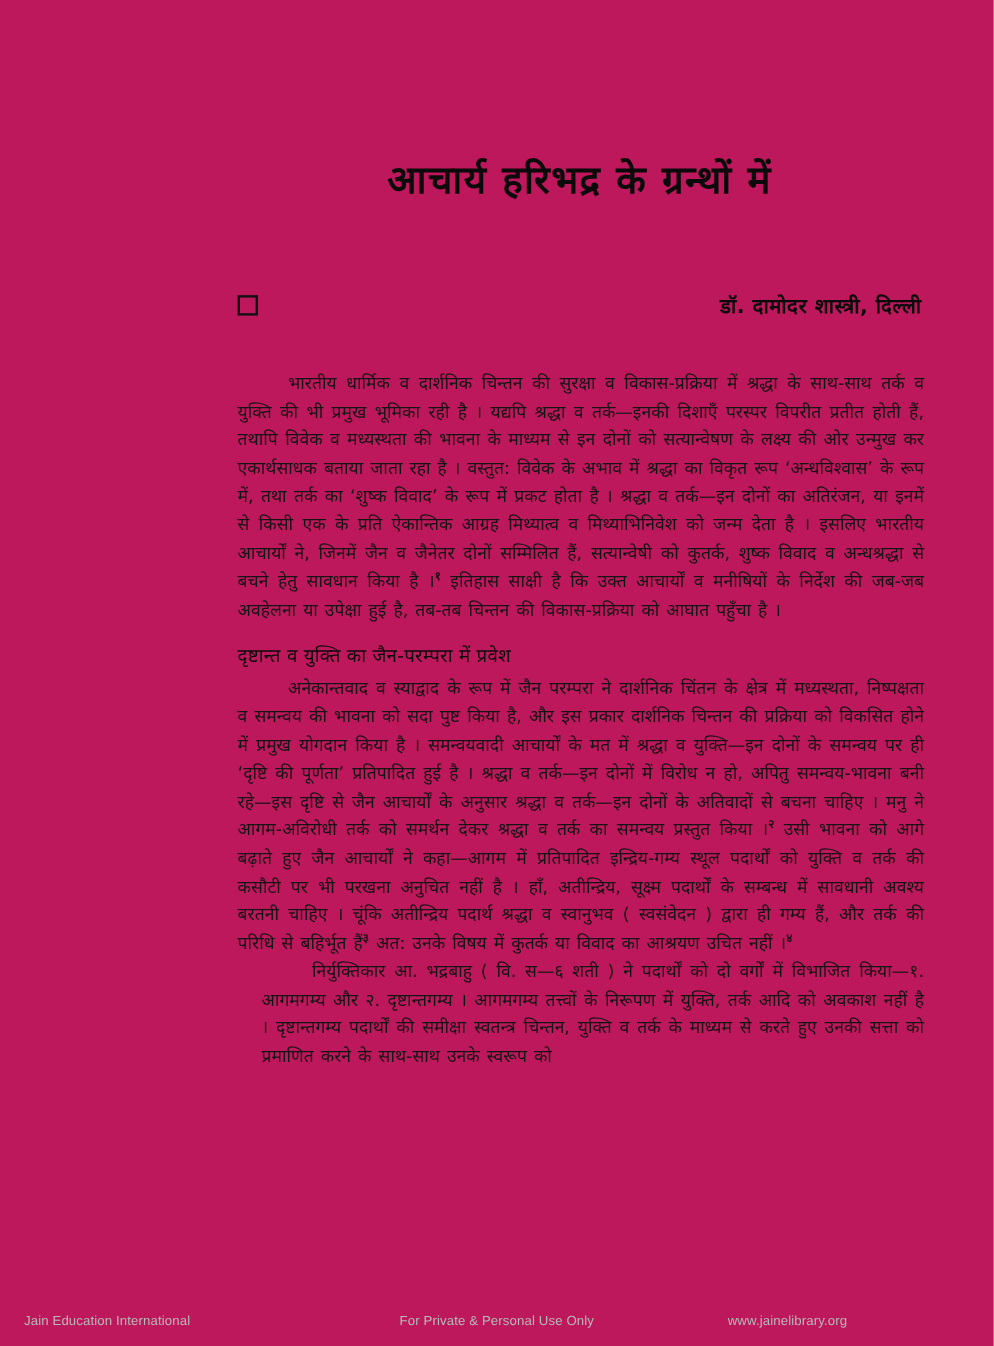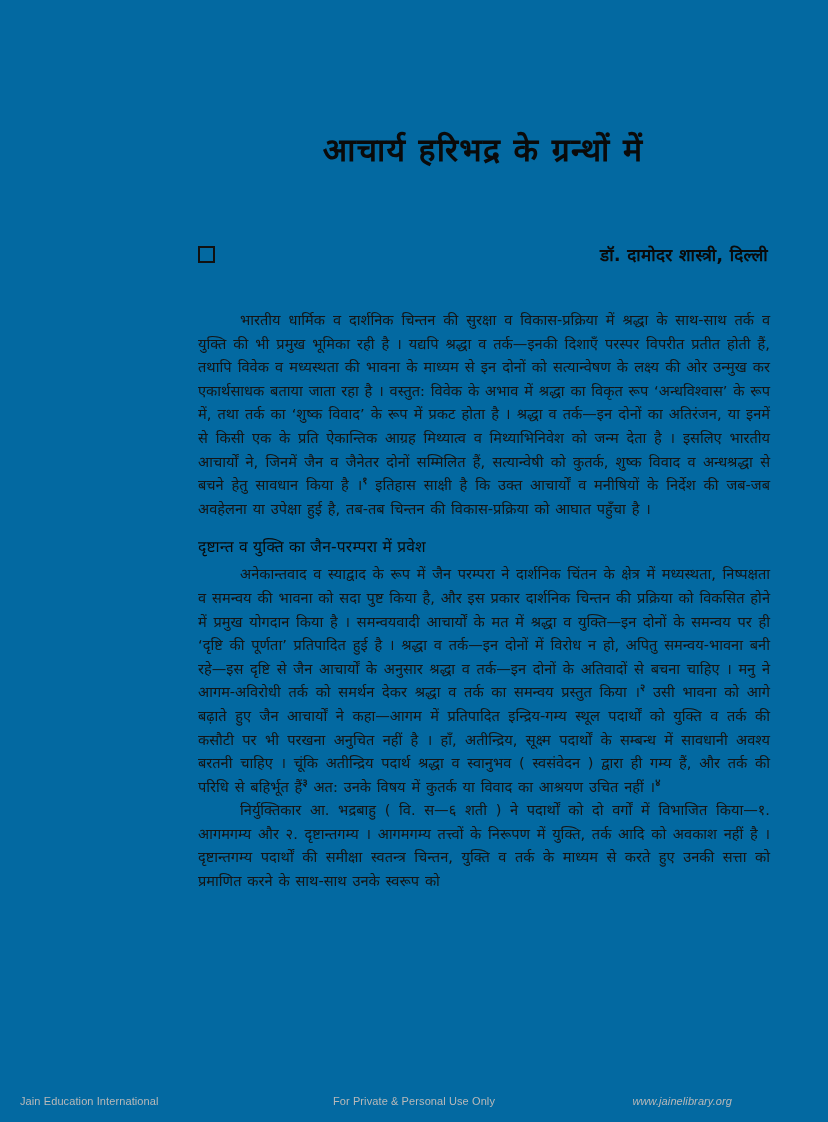--- a/index.html
+++ b/index.html
@@ -12,21 +12,21 @@
     height: 1122px;
     position: relative;
     overflow: hidden;
     font-family: "Liberation Serif", "DejaVu Serif", serif;
     color: #111111;
   }
 
   .page {
     position: absolute;
     inset: 0;
-    background: #0369a1;
+    background: #be185d;
   }
 
   
   .title-block {
     position: absolute;
     left: 198px;
     top: 128px;
     width: 570px;
     text-align: center;
   }
@@ -87,20 +87,21 @@
     text-justify: inter-word;
     word-spacing: 1.2px;
     color: #141414;
     hyphens: none;
   }
   p.para.indent {
     text-indent: 42px;
   }
   p.para + p.para {
     margin-top: 0;
+    margin-left: 20px;
   }
 
   .section-head {
     margin: 15px 0 3px 0;
     font-family: "DejaVu Sans", "Liberation Sans", sans-serif;
     font-weight: 400;
     font-size: 15.6px;
     line-height: 24px;
     color: #0a0a0a;
     letter-spacing: 0.2px;
@@ -132,22 +133,21 @@
     left: 20px;
   }
   .footer-center {
     position: absolute;
     left: 0;
     width: 828px;
     text-align: center;
   }
   .footer-right {
     position: absolute;
-    right: 12px;
-    font-style: italic;
+    right: 38px;
   }
 </style>
 </head>
 <body>
 
 <div class="page">
 
   <div class="title-block">
     <div class="title-line">आचार्य हरिभद्र के ग्रन्थों में</div>
   </div>

